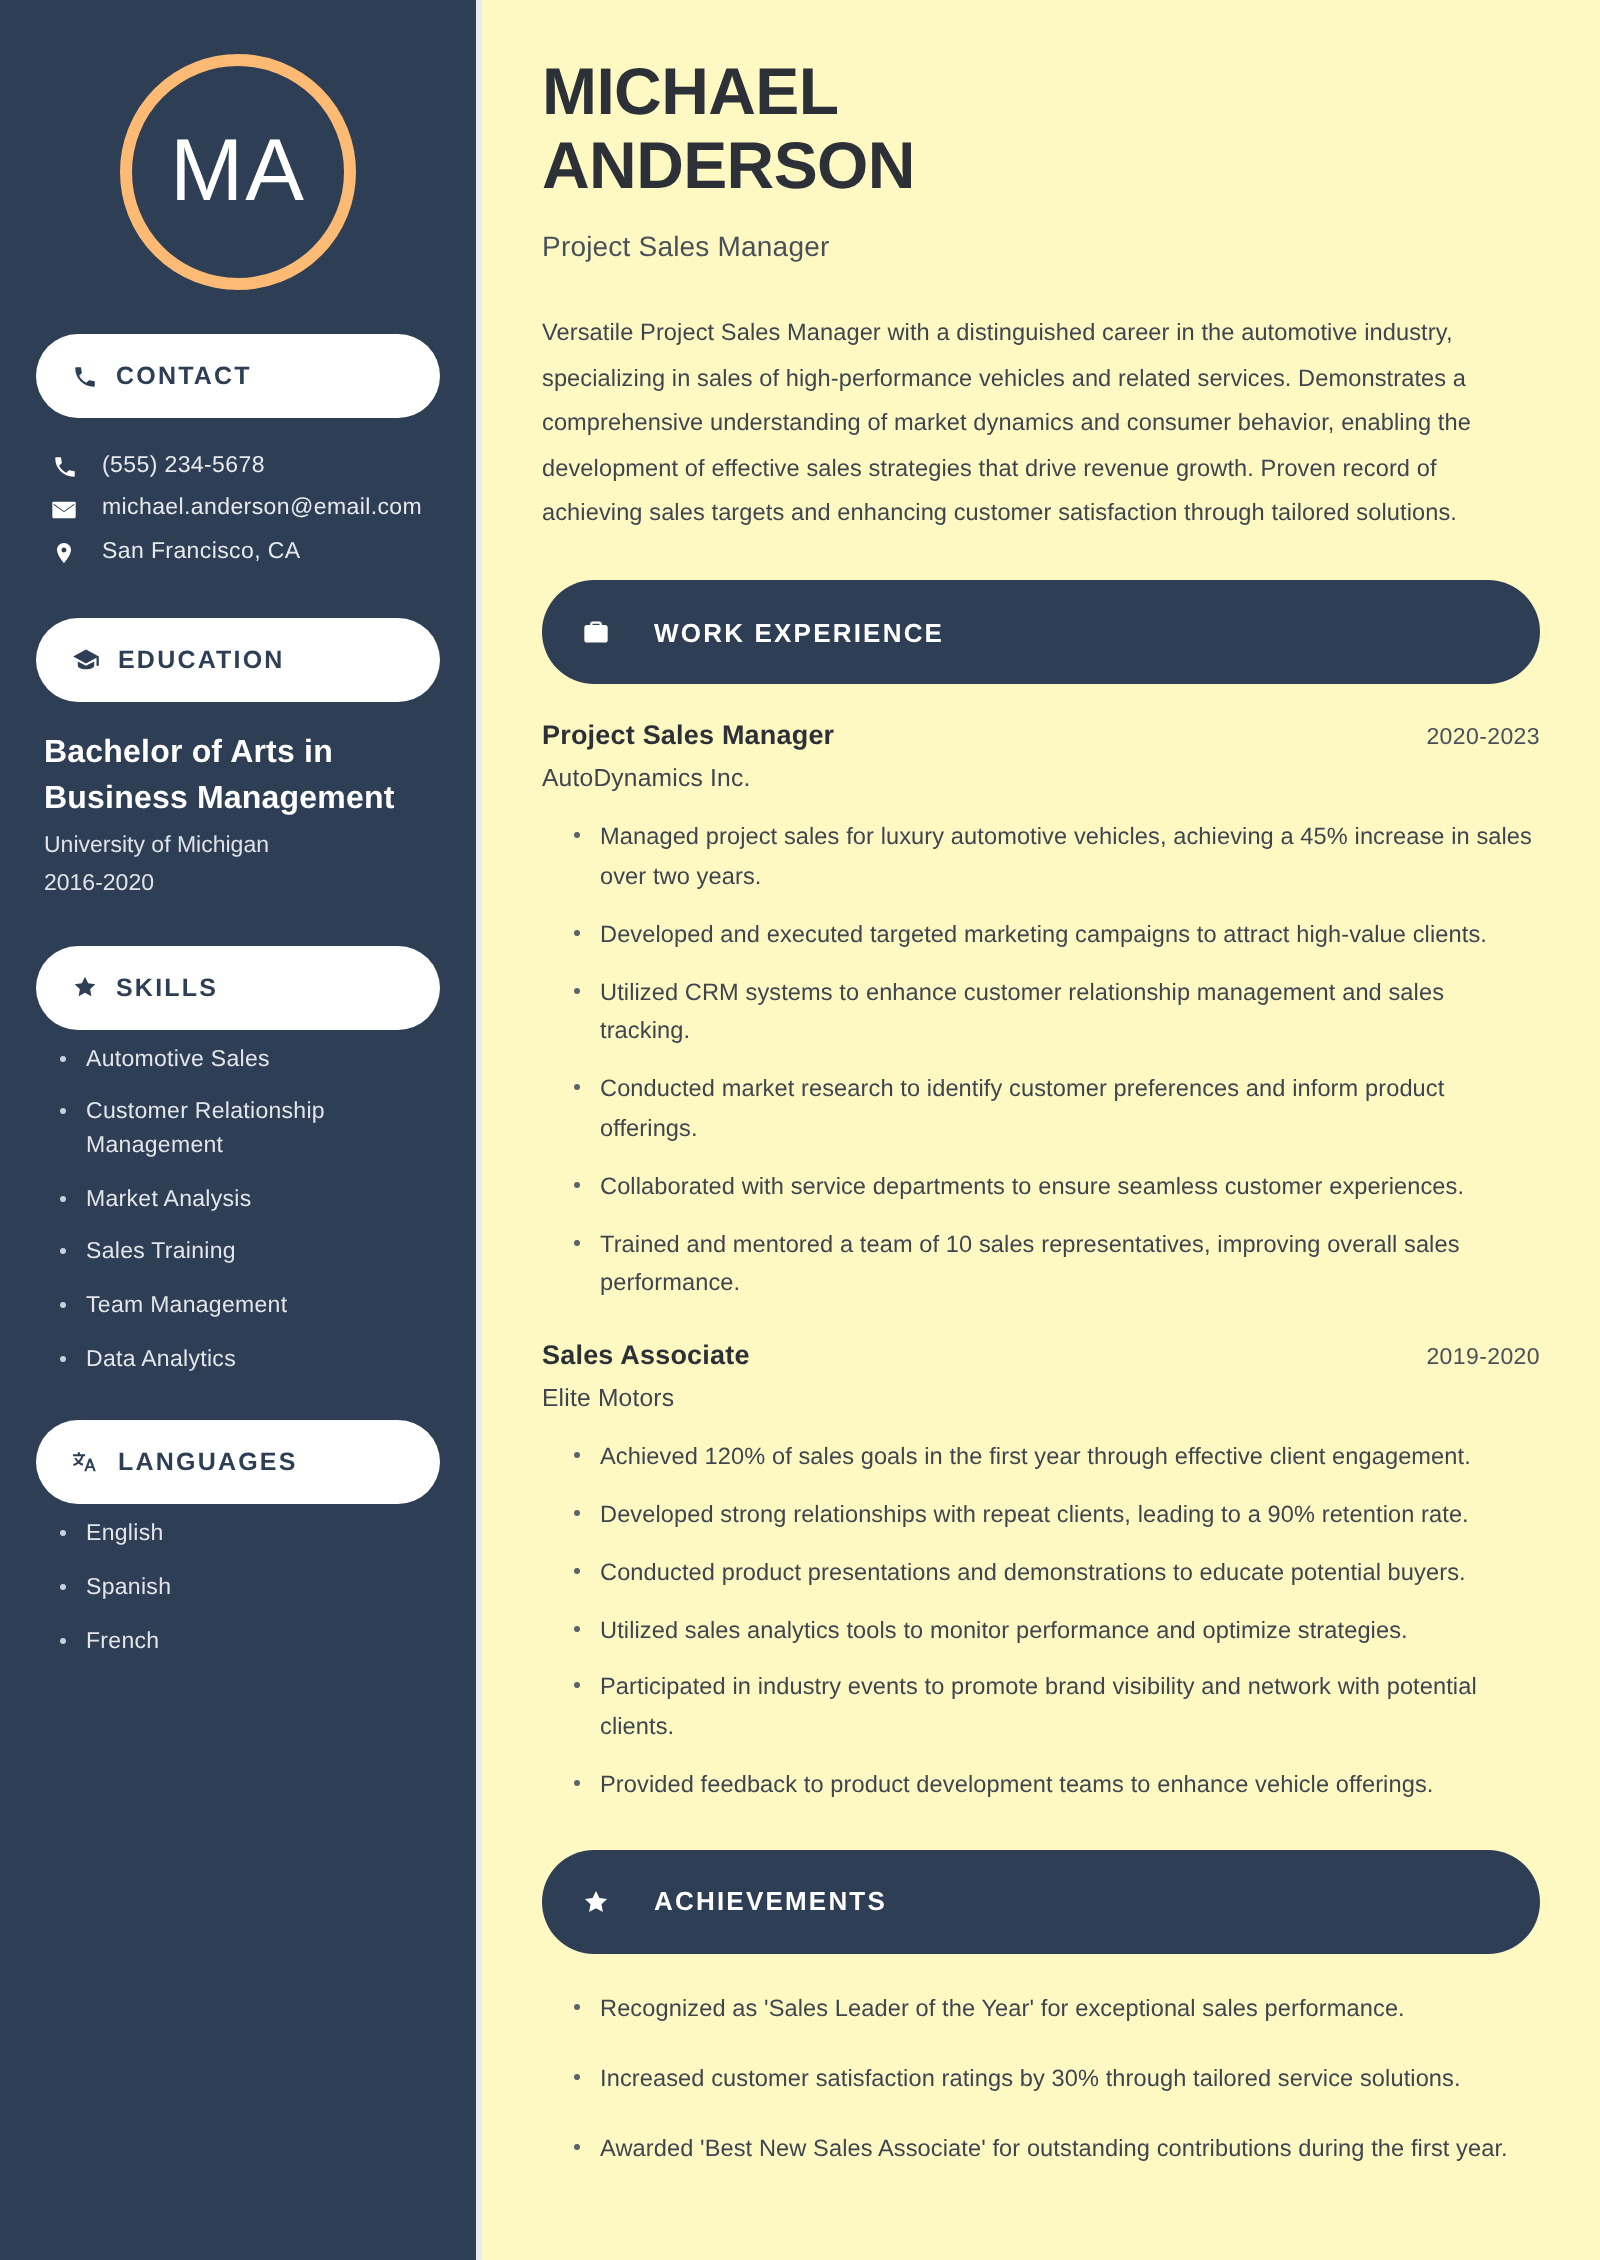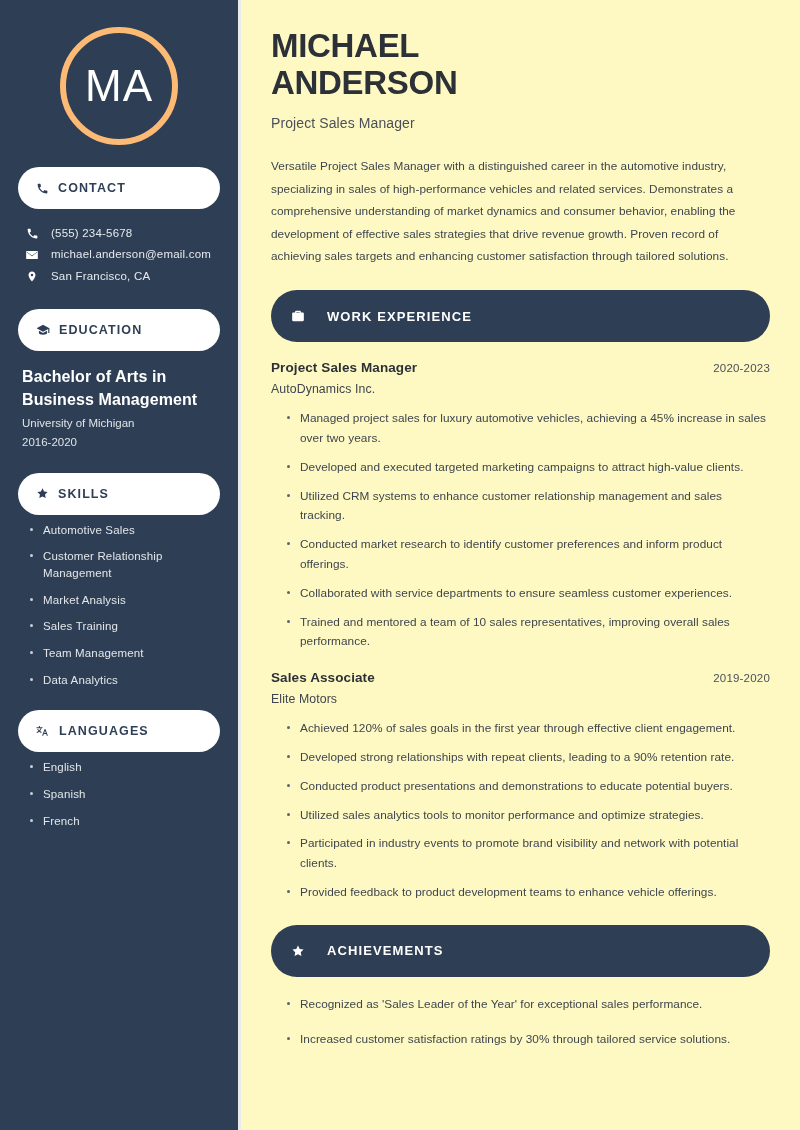--- a/index.html
+++ b/index.html
@@ -384,16 +384,17 @@
         <svg width="14" height="14" viewBox="0 0 24 24" fill="#ffffff">
             <path d="M12 2.5l2.9 6 6.6.9-4.8 4.6 1.2 6.5-5.9-3.1-5.9 3.1 1.2-6.5L2.5 9.4l6.6-.9 2.9-6z"></path>
           </svg>
       </span>
       <span>ACHIEVEMENTS</span>
     </div>
 
     <ul class="bullets ach-list">
       <li>Recognized as 'Sales Leader of the Year' for exceptional sales performance.</li>
       <li>Increased customer satisfaction ratings by 30% through tailored service solutions.</li>
+      <li>Awarded 'Best New Sales Associate' for outstanding contributions during the first year.</li>
     </ul>
 
   </main>
 </div>
 
 </body></html>

